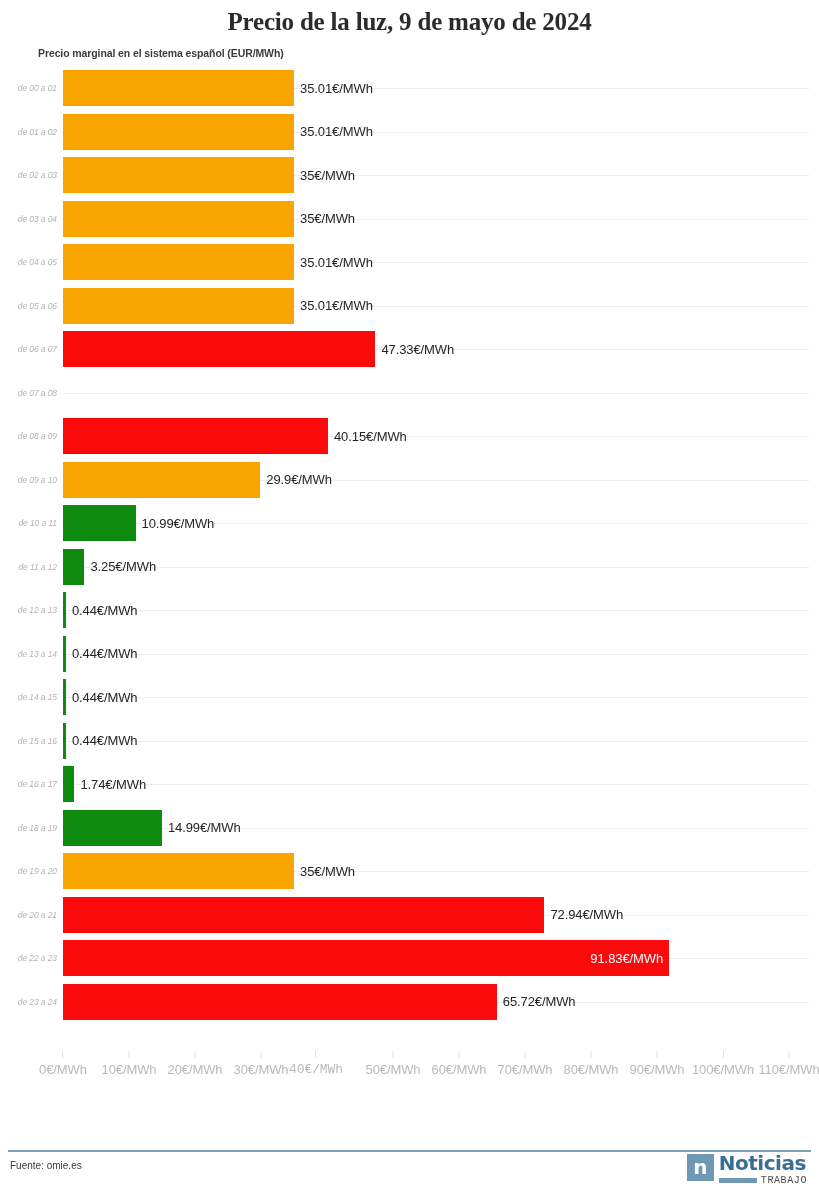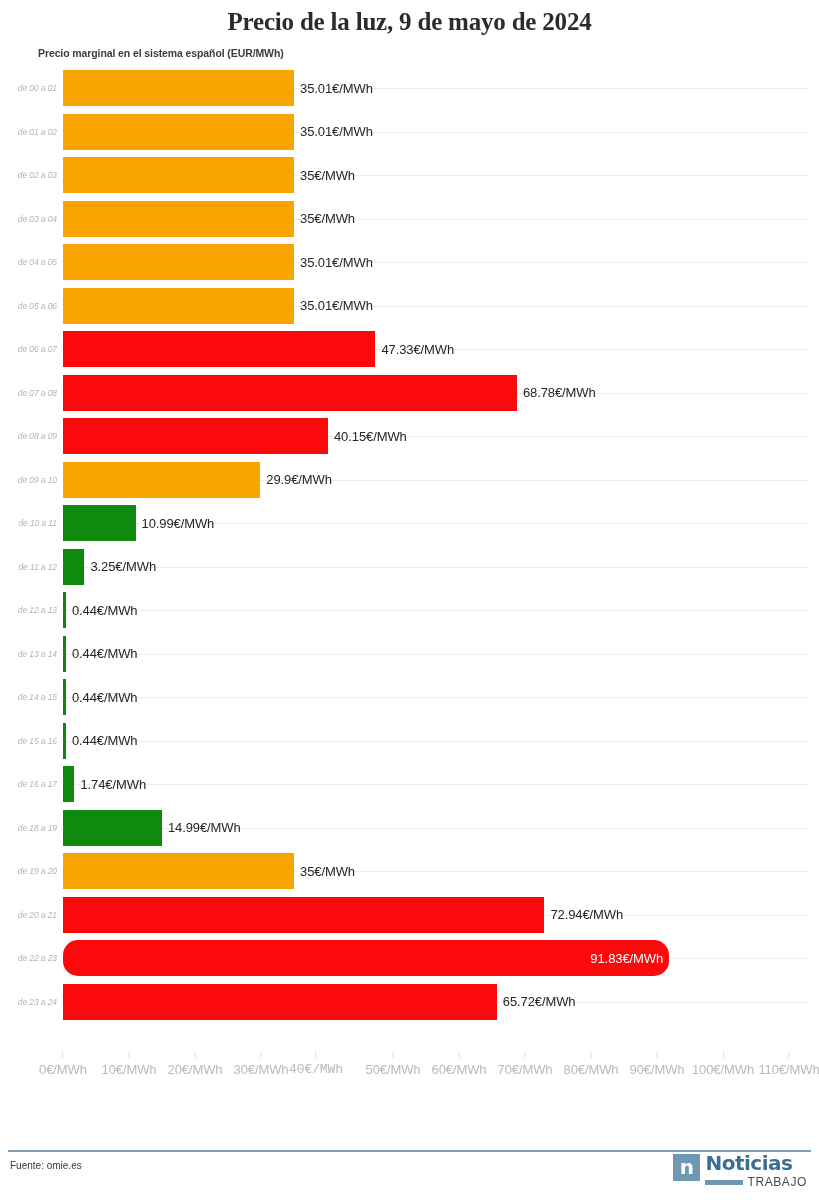--- a/index.html
+++ b/index.html
@@ -221,22 +221,22 @@
     justify-content: flex-end;
     margin-top: 2px;
   }
   .brand-sub-bar {
     width: 38px;
     height: 5px;
     background: #6f98b5;
     margin-right: 4px;
   }
   .brand-sub {
-    font-family: Liberation Sans, sans-serif;
-    font-size: 12px;
+    font-family: Liberation Mono, monospace;
+    font-size: 10px;
     color: #4a4a4a;
     letter-spacing: 0.6px;
   }
 </style>
 </head>
 <body>
 
 <div class="page">
 
   <div class="chart-title">Precio de la luz, 9 de mayo de 2024</div>
@@ -298,24 +298,20 @@
           <div class="row-line"></div>
           <div class="row-label">de 06 a 07</div>
           <div class="bar-wrap">
             <div class="bar" style="width: 312.378px; background: rgb(250, 10, 10);"></div>
             <span class="bar-value">47.33€/MWh</span>
           </div>
         </div>
         <div class="row">
           <div class="row-line"></div>
           <div class="row-label">de 07 a 08</div>
-          <div class="bar-wrap">
-            <div class="bar" style="width: 453.948px; background: rgb(250, 10, 10);"></div>
-            <span class="bar-value">68.78€/MWh</span>
-          </div>
         </div>
         <div class="row">
           <div class="row-line"></div>
           <div class="row-label">de 08 a 09</div>
           <div class="bar-wrap">
             <div class="bar" style="width: 264.99px; background: rgb(250, 10, 10);"></div>
             <span class="bar-value">40.15€/MWh</span>
           </div>
         </div>
         <div class="row">
@@ -403,21 +399,21 @@
           <div class="row-label">de 20 a 21</div>
           <div class="bar-wrap">
             <div class="bar" style="width: 481.404px; background: rgb(250, 10, 10);"></div>
             <span class="bar-value">72.94€/MWh</span>
           </div>
         </div>
         <div class="row">
           <div class="row-line"></div>
           <div class="row-label">de 22 a 23</div>
           <div class="bar-wrap">
-            <div class="bar" style="width: 606.078px; background: rgb(250, 10, 10); position: relative; border-radius: 15px;">
+            <div class="bar" style="width: 606.078px; background: rgb(250, 10, 10); position: relative;">
               <span class="bar-value inside">91.83€/MWh</span>
             </div>
           </div>
         </div>
         <div class="row">
           <div class="row-line"></div>
           <div class="row-label">de 23 a 24</div>
           <div class="bar-wrap">
             <div class="bar" style="width: 433.752px; background: rgb(250, 10, 10);"></div>
             <span class="bar-value">65.72€/MWh</span>

